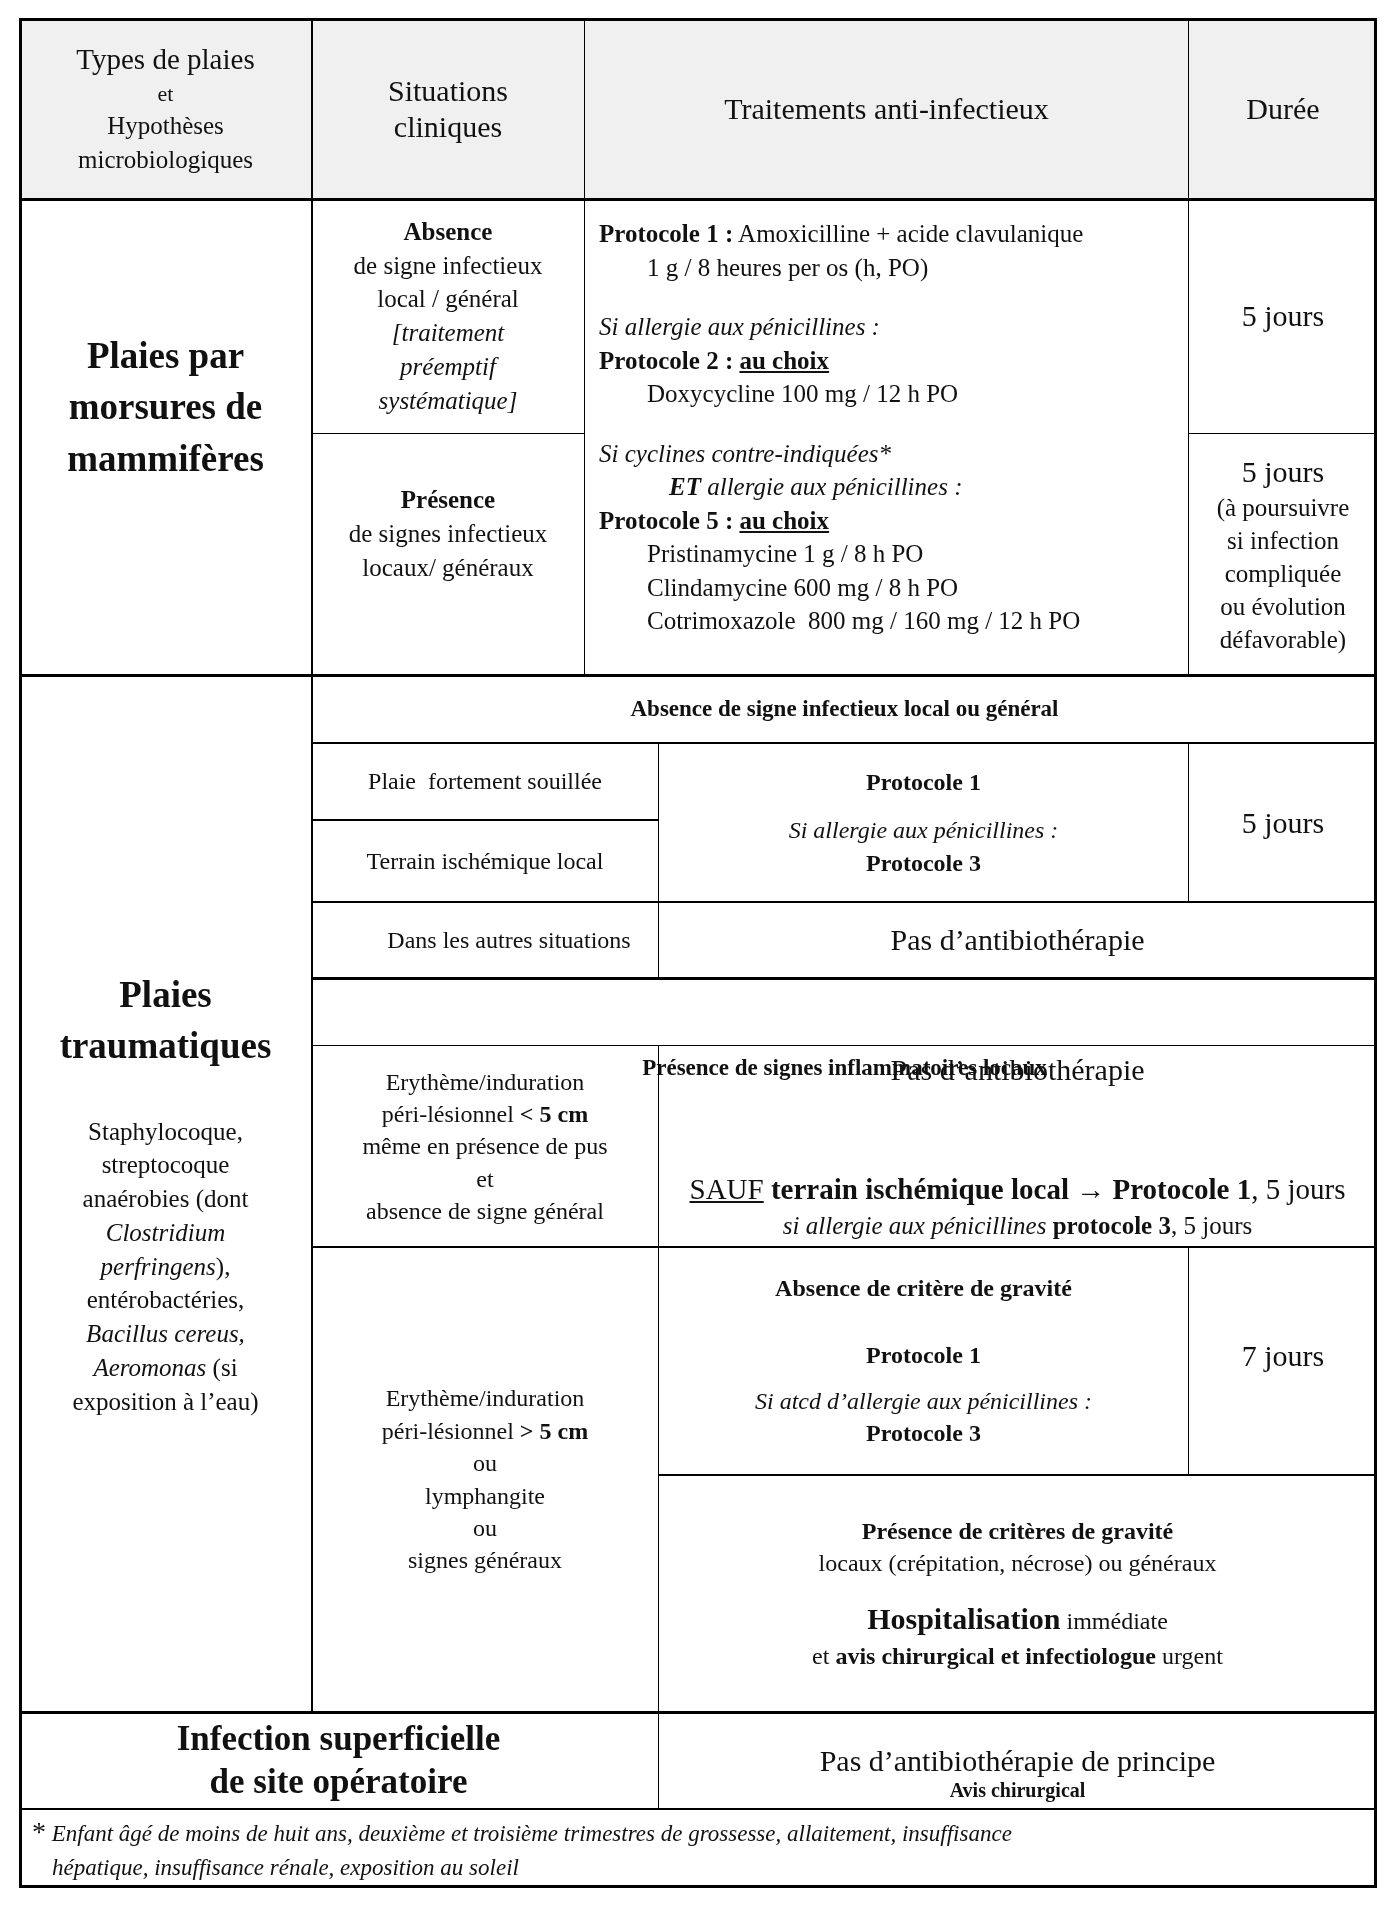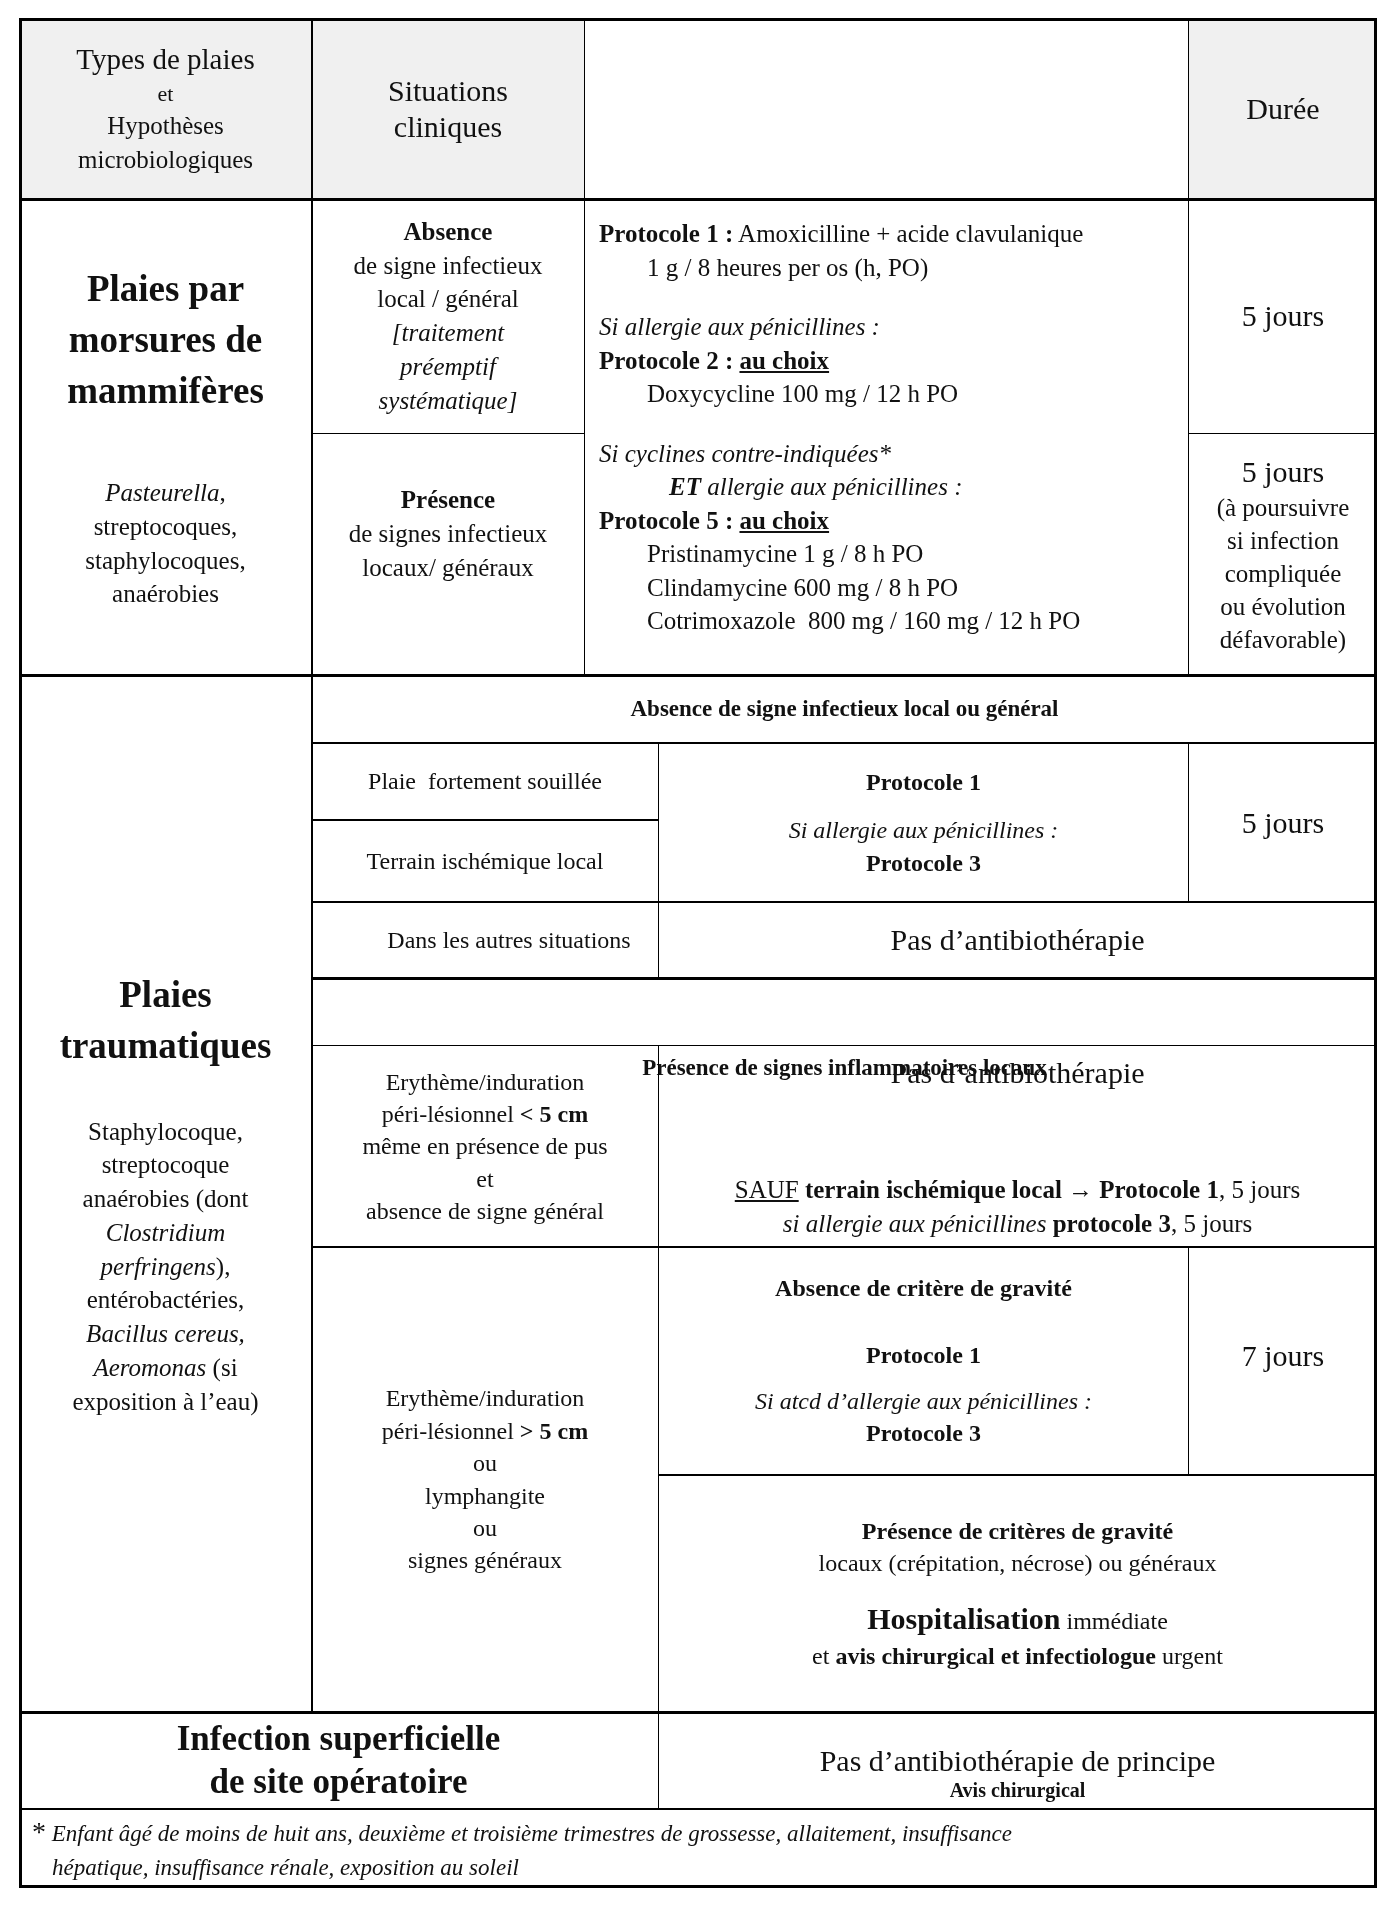--- a/index.html
+++ b/index.html
@@ -30,37 +30,34 @@
   <div class="cell hdr f25" style="left:0;top:0;width:293px;height:181px;">
     <span style="font-size:29px;">Types de plaies</span>
     <span style="font-size:22px;">et</span>
     <span>Hypothèses</span>
     <span>microbiologiques</span>
   </div>
   <div class="cell hdr f28" style="left:293px;top:0;width:272px;height:181px;font-size:30px;">
     <span>Situations</span>
     <span>cliniques</span>
   </div>
+  <div class="cell hdr" style="left:565px;top:0;width:605px;height:181px;font-size:30px;">
+    <span>Traitements anti-infectieux</span>
+  </div>
   <div class="cell hdr" style="left:1170px;top:0;width:188px;height:181px;font-size:30px;">
     <span>Durée</span>
   </div>
 
   <div class="cell" style="left:0;top:181px;width:293px;height:476px;">
     <div class="big" style="font-size:37px;">
       <div>Plaies par</div>
       <div>morsures de</div>
       <div>mammifères</div>
     </div>
     <div style="height:60px;"></div>
-    <div class="f25">
-      <div><span class="i">Pasteurella</span><span>,</span></div>
-      <div>streptocoques,</div>
-      <div>staphylocoques,</div>
-      <div>anaérobies</div>
-    </div>
   </div>
 
   <div class="cell f25" style="left:293px;top:181px;width:272px;height:234px;">
     <div class="b">Absence</div>
     <div>de signe infectieux</div>
     <div>local / général</div>
     <div class="i">[traitement</div>
     <div class="i">préemptif</div>
     <div class="i">systématique]</div>
   </div>
@@ -148,21 +145,21 @@
   <div class="cell f24" style="left:293px;top:1028px;width:346px;height:201px;">
     <div>Erythème/induration</div>
     <div><span>péri-lésionnel </span><span class="b">&lt; 5 cm</span></div>
     <div>même en présence de pus</div>
     <div>et</div>
     <div>absence de signe général</div>
   </div>
   <div class="cell f24" style="left:639px;top:1028px;width:719px;height:201px;">
     <div style="font-size:30px;">Pas d’antibiothérapie</div>
     <div style="height:36px;"></div>
-    <div style="font-size:25px;margin-top:44px;"><span class="u">SAUF</span><span class="b"> terrain ischémique local → Protocole 1</span><span>, 5 jours</span></div>
+    <div style="font-size:29px;margin-top:44px;"><span class="u">SAUF</span><span class="b"> terrain ischémique local → Protocole 1</span><span>, 5 jours</span></div>
     <div style="font-size:25px;"><span class="i">si allergie aux pénicillines</span><span class="b"> protocole 3</span><span>, 5 jours</span></div>
   </div>
 
   <div class="cell f24" style="left:293px;top:1229px;width:346px;height:465px;">
     <div>Erythème/induration</div>
     <div><span>péri-lésionnel </span><span class="b">&gt; 5 cm</span></div>
     <div>ou</div>
     <div>lymphangite</div>
     <div>ou</div>
     <div>signes généraux</div>

